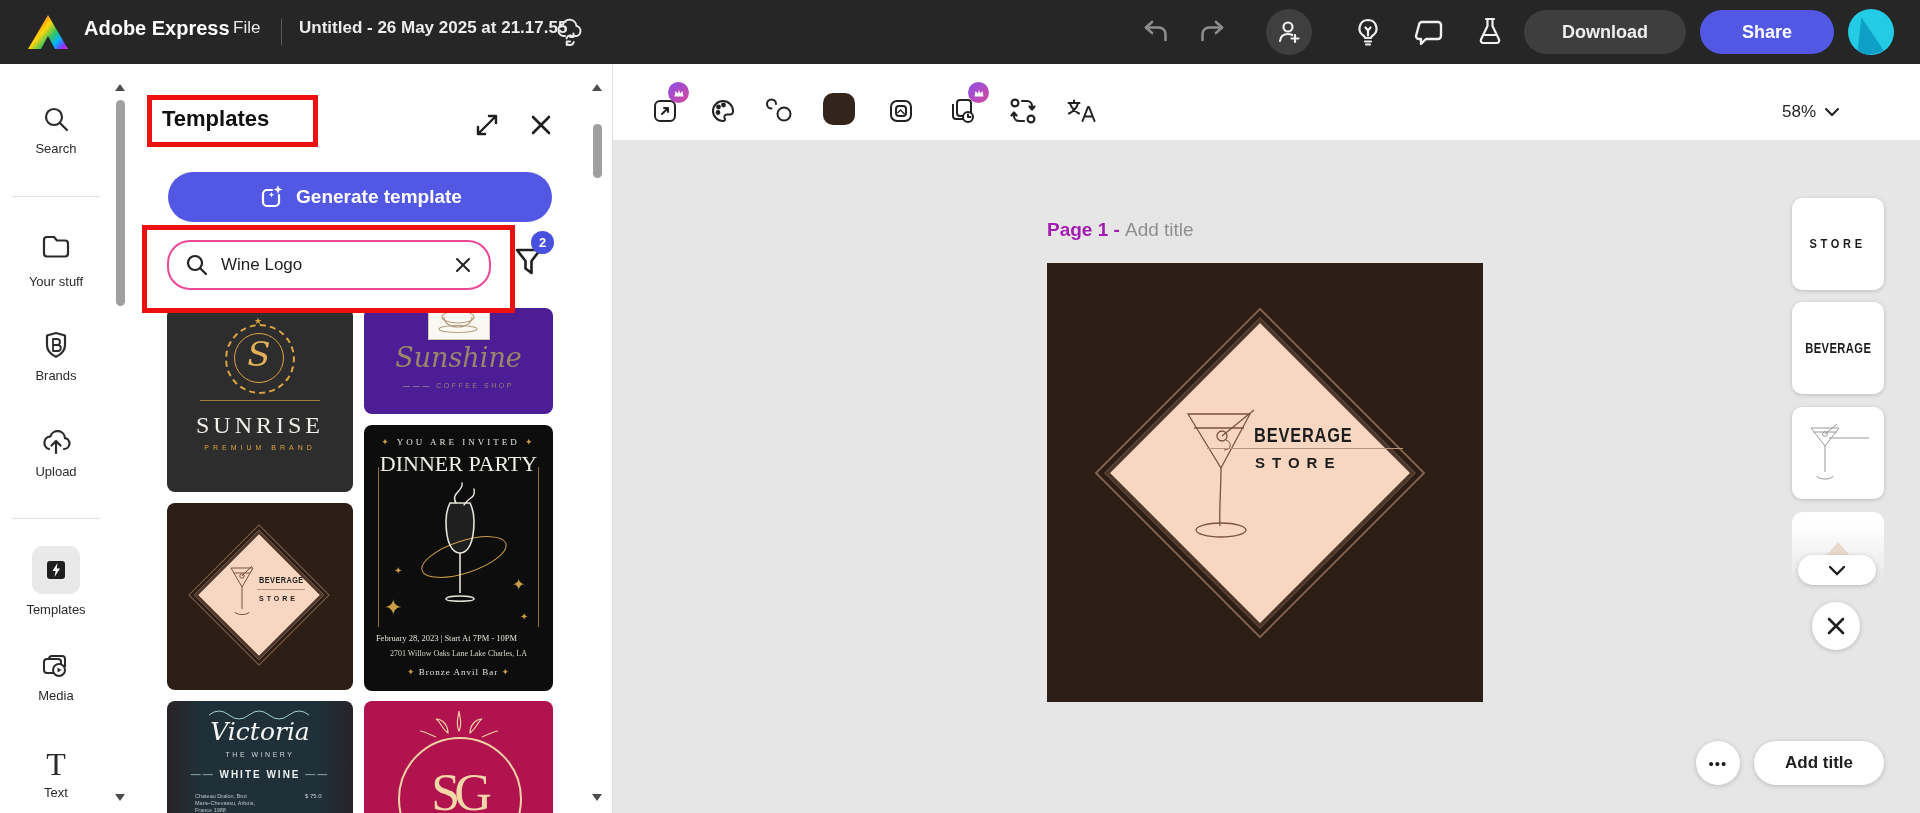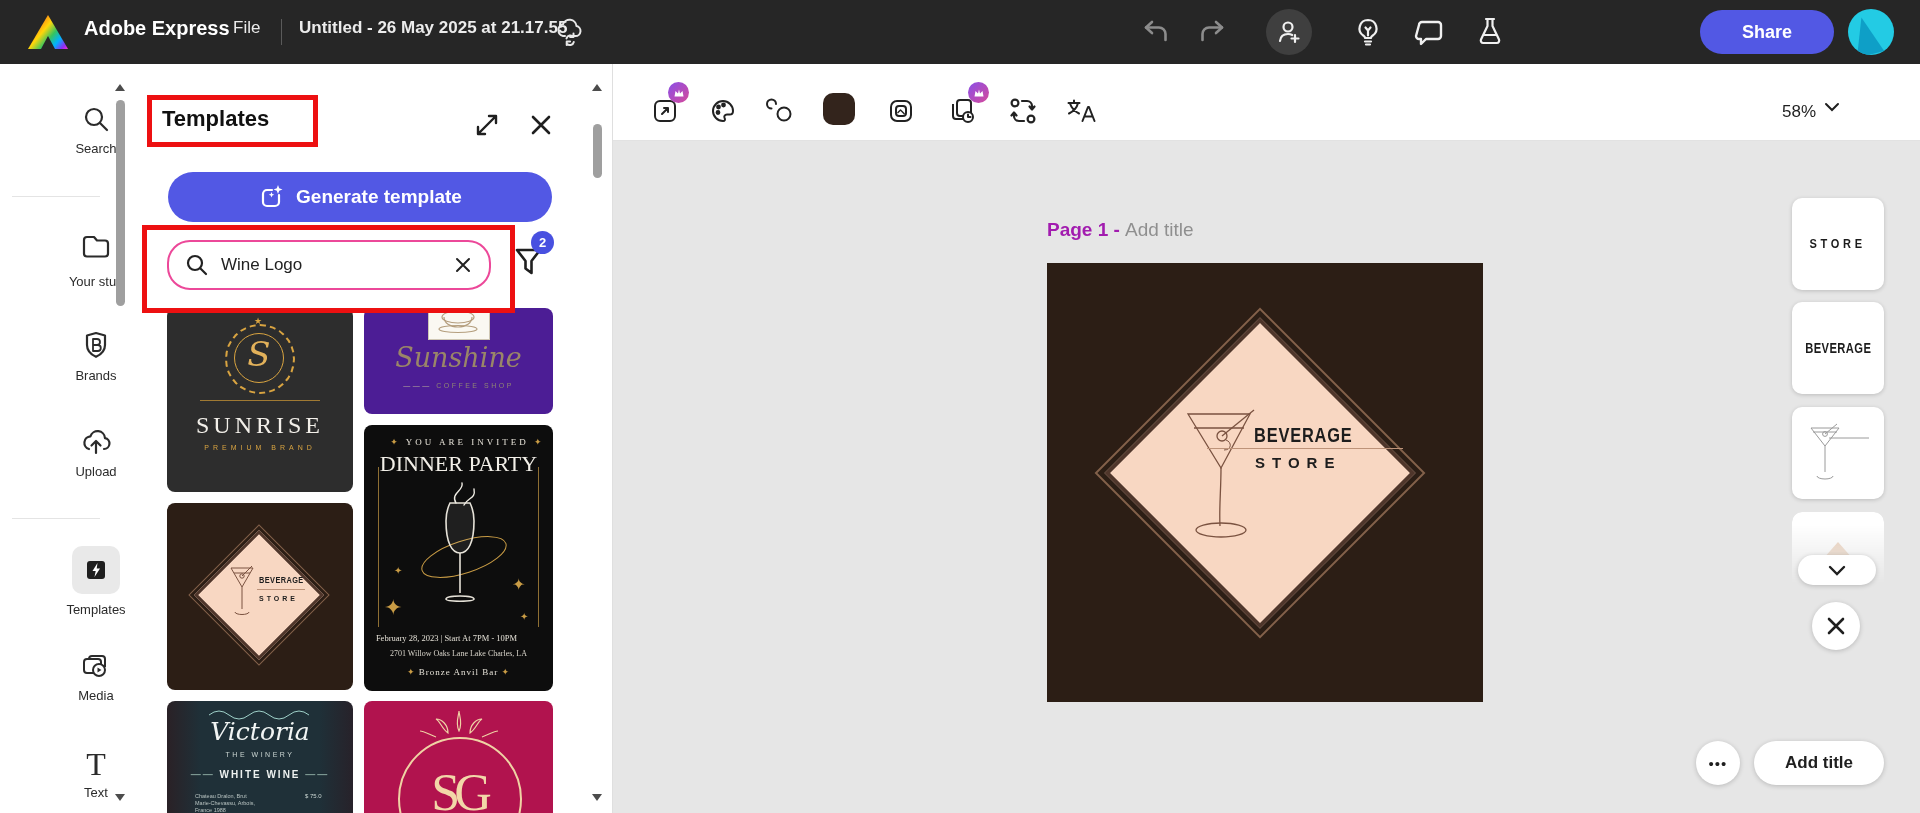--- a/index.html
+++ b/index.html
@@ -15,21 +15,21 @@
   .tb-text{color:#ECECEC;font-size:17px;}
   .tb-divider{width:1px;height:26px;background:#5a5a5a;}
   .pill{border-radius:27px;height:44px;display:flex;align-items:center;justify-content:center;
         font-size:18px;font-weight:700;cursor:pointer;}
   .logo{width:40px;height:34px;clip-path:polygon(50% 0%,100% 100%,0% 100%);
         background:linear-gradient(130deg,#ff2d2d 0%,#ff7a18 22%,#ffd60a 42%,#35c45e 60%,#00b3ff 76%,#8b2ff7 90%,#ff2bd1 100%);}
   .logo-notch{width:14px;height:13px;clip-path:polygon(50% 0,100% 100%,0 100%);background:#262626;}
 
   
   .leftcol{left:0;top:64px;width:612px;height:749px;background:#fff;border-right:1px solid #DFDFDF;}
-  .side-item{left:0;width:112px;text-align:center;color:#2b2b2b;padding-left:40px;}
+  .side-item{left:0;width:112px;text-align:center;color:#2b2b2b;}
   .side-label{font-size:13px;color:#2b2b2b;}
   .side-div{left:12px;width:88px;height:1px;background:#E4E4E4;}
   .side-sel{background:#E9E9E9;border-radius:10px;}
 
   
   .sb-thumb{width:9px;background:#9F9F9F;border-radius:5px;}
   .tri-up{width:0;height:0;border-left:5px solid transparent;border-right:5px solid transparent;border-bottom:7px solid #4c4c4c;}
   .tri-down{width:0;height:0;border-left:5px solid transparent;border-right:5px solid transparent;border-top:7px solid #4c4c4c;}
 
   
@@ -135,20 +135,21 @@
       <path d="M4,6 a3,3 0 0 1 3,-3 h16 a3,3 0 0 1 3,3 v11 a3,3 0 0 1 -3,3 h-12 l-5,5 v-5 h-2 a3,3 0 0 1 -3,-3 z" transform="translate(1,1)"></path>
     </svg>
   </div>
   <div class="abs" style="left:1474px;top:15px;cursor:pointer;">
     <svg width="32" height="34" viewBox="0 0 32 34" fill="none" stroke="#F0F0F0" stroke-width="2.2" stroke-linecap="round" stroke-linejoin="round">
       <path d="M12,4 h8 M13.5,4 v7 l-6.5,13.5 a2.5,2.5 0 0 0 2.2,3.5 h13.6 a2.5,2.5 0 0 0 2.2,-3.5 L18.5,11 V4"></path>
       <path d="M10.5,20 h11"></path>
     </svg>
   </div>
 
+  <div class="abs pill" style="left:1524px;top:10px;width:162px;background:#3E3E3E;color:#EFEFEF;">Download</div>
   <div class="abs pill" style="left:1700px;top:10px;width:134px;background:#5258E4;color:#fff;">Share</div>
 
   <div class="abs" style="left:1848px;top:9px;width:46px;height:46px;border-radius:50%;background:#23CBE4;overflow:hidden;cursor:pointer;">
     <div class="abs" style="left:4px;top:8px;width:0;height:0;border-left:14px solid transparent;border-right:14px solid transparent;border-bottom:38px solid #0E9FC7;transform:rotate(-14deg);"></div>
   </div>
 </div>
 
 <div class="abs leftcol"></div>
 
 <div class="abs side-item" style="top:104px;">
@@ -281,21 +282,21 @@
   </div>
   <div class="abs script" style="left:0;top:34px;width:189px;text-align:center;font-size:27px;color:#9A8668;">Sunshine</div>
   <div class="abs" style="left:0;top:74px;width:189px;text-align:center;font-size:7px;letter-spacing:2.5px;color:#8F8574;">
     <span style="color:#BBB09C;">———</span>&nbsp;<span>COFFEE SHOP</span>
   </div>
 </div>
 
 <div class="abs card dinner" style="left:364px;top:425px;width:189px;height:266px;">
   <div class="abs" style="left:14px;top:42px;width:1px;height:160px;background:#8E6F33;"></div>
   <div class="abs" style="left:174px;top:42px;width:1px;height:160px;background:#8E6F33;"></div>
-  <div class="abs" style="left:0;top:12px;width:189px;text-align:center;font-family:'Liberation Serif',serif;font-size:9px;letter-spacing:3px;color:#E8E4DA;padding-left:9px;">
+  <div class="abs" style="left:0;top:12px;width:189px;text-align:center;font-family:'Liberation Serif',serif;font-size:9px;letter-spacing:3px;color:#E8E4DA;">
     <span class="gold">✦</span> <span>YOU ARE INVITED</span> <span class="gold">✦</span>
   </div>
   <div class="abs" style="left:0;top:26px;width:189px;text-align:center;font-family:'Liberation Serif',serif;font-size:22px;color:#F2EFE8;">DINNER PARTY</div>
   <svg class="abs" style="left:48px;top:56px;" width="96" height="140" viewBox="0 0 96 140" fill="none">
     <ellipse cx="52" cy="76" rx="44" ry="16" stroke="#C99C45" stroke-width="1" transform="rotate(-18 52 76)"></ellipse>
     <path d="M34,40 c0,22 6,32 14,32 s14,-10 14,-32 c0,-8 -2,-14 -4,-18 h-20 c-2,4 -4,10 -4,18 z" stroke="#E6E2D8" stroke-width="1.6" fill="rgba(255,255,255,.08)"></path>
     <path d="M48,72 v40 M34,118 c0,-4 28,-4 28,0 c0,3 -28,3 -28,0 z" stroke="#E6E2D8" stroke-width="1.6"></path>
     <path d="M44,22 c-6,-10 8,-12 6,-20 M52,24 c4,-8 12,-6 10,-16" stroke="#EDEAE2" stroke-width="1.4" stroke-linecap="round"></path>
   </svg>
   <div class="abs gold" style="left:20px;top:170px;font-size:22px;">✦</div>
@@ -413,21 +414,21 @@
   </svg>
 </div>
 
 <div class="abs tool" style="left:1064px;top:94px;">
   <svg width="30" height="28" viewBox="0 0 30 28" fill="none" stroke="#222" stroke-width="2" stroke-linecap="round" stroke-linejoin="round">
     <path d="M2.5,6 h11 M8,3.5 V6 M12,6 c-1,4.5 -5,8.5 -9,10.5 M4,6.5 c1.5,4.5 5,8 9,10"></path>
     <path d="M16.5,24 L22,10 h1 L28.5,24 M18.5,19.5 h8"></path>
   </svg>
 </div>
 
-<div class="abs" style="left:1782px;top:102px;display:flex;gap:8px;cursor:pointer;">
+<div class="abs" style="left:1782px;top:102px;display:flex;align-items:center;gap:8px;cursor:pointer;">
   <span style="font-size:17px;color:#1f1f1f;">58%</span>
   <svg width="16" height="10" viewBox="0 0 16 10" fill="none" stroke="#1f1f1f" stroke-width="2" stroke-linecap="round">
     <path d="M2,2 L8,8 L14,2"></path>
   </svg>
 </div>
 
 <div class="abs" style="left:1047px;top:219px;font-size:19px;font-weight:700;color:#a21caf;">Page 1 -</div>
 <div class="abs" style="left:1125px;top:219px;font-size:19px;color:#8F8F8F;cursor:text;">Add title</div>
 
 <div class="abs" style="left:1047px;top:263px;width:436px;height:439px;background:#2C1E15;">

